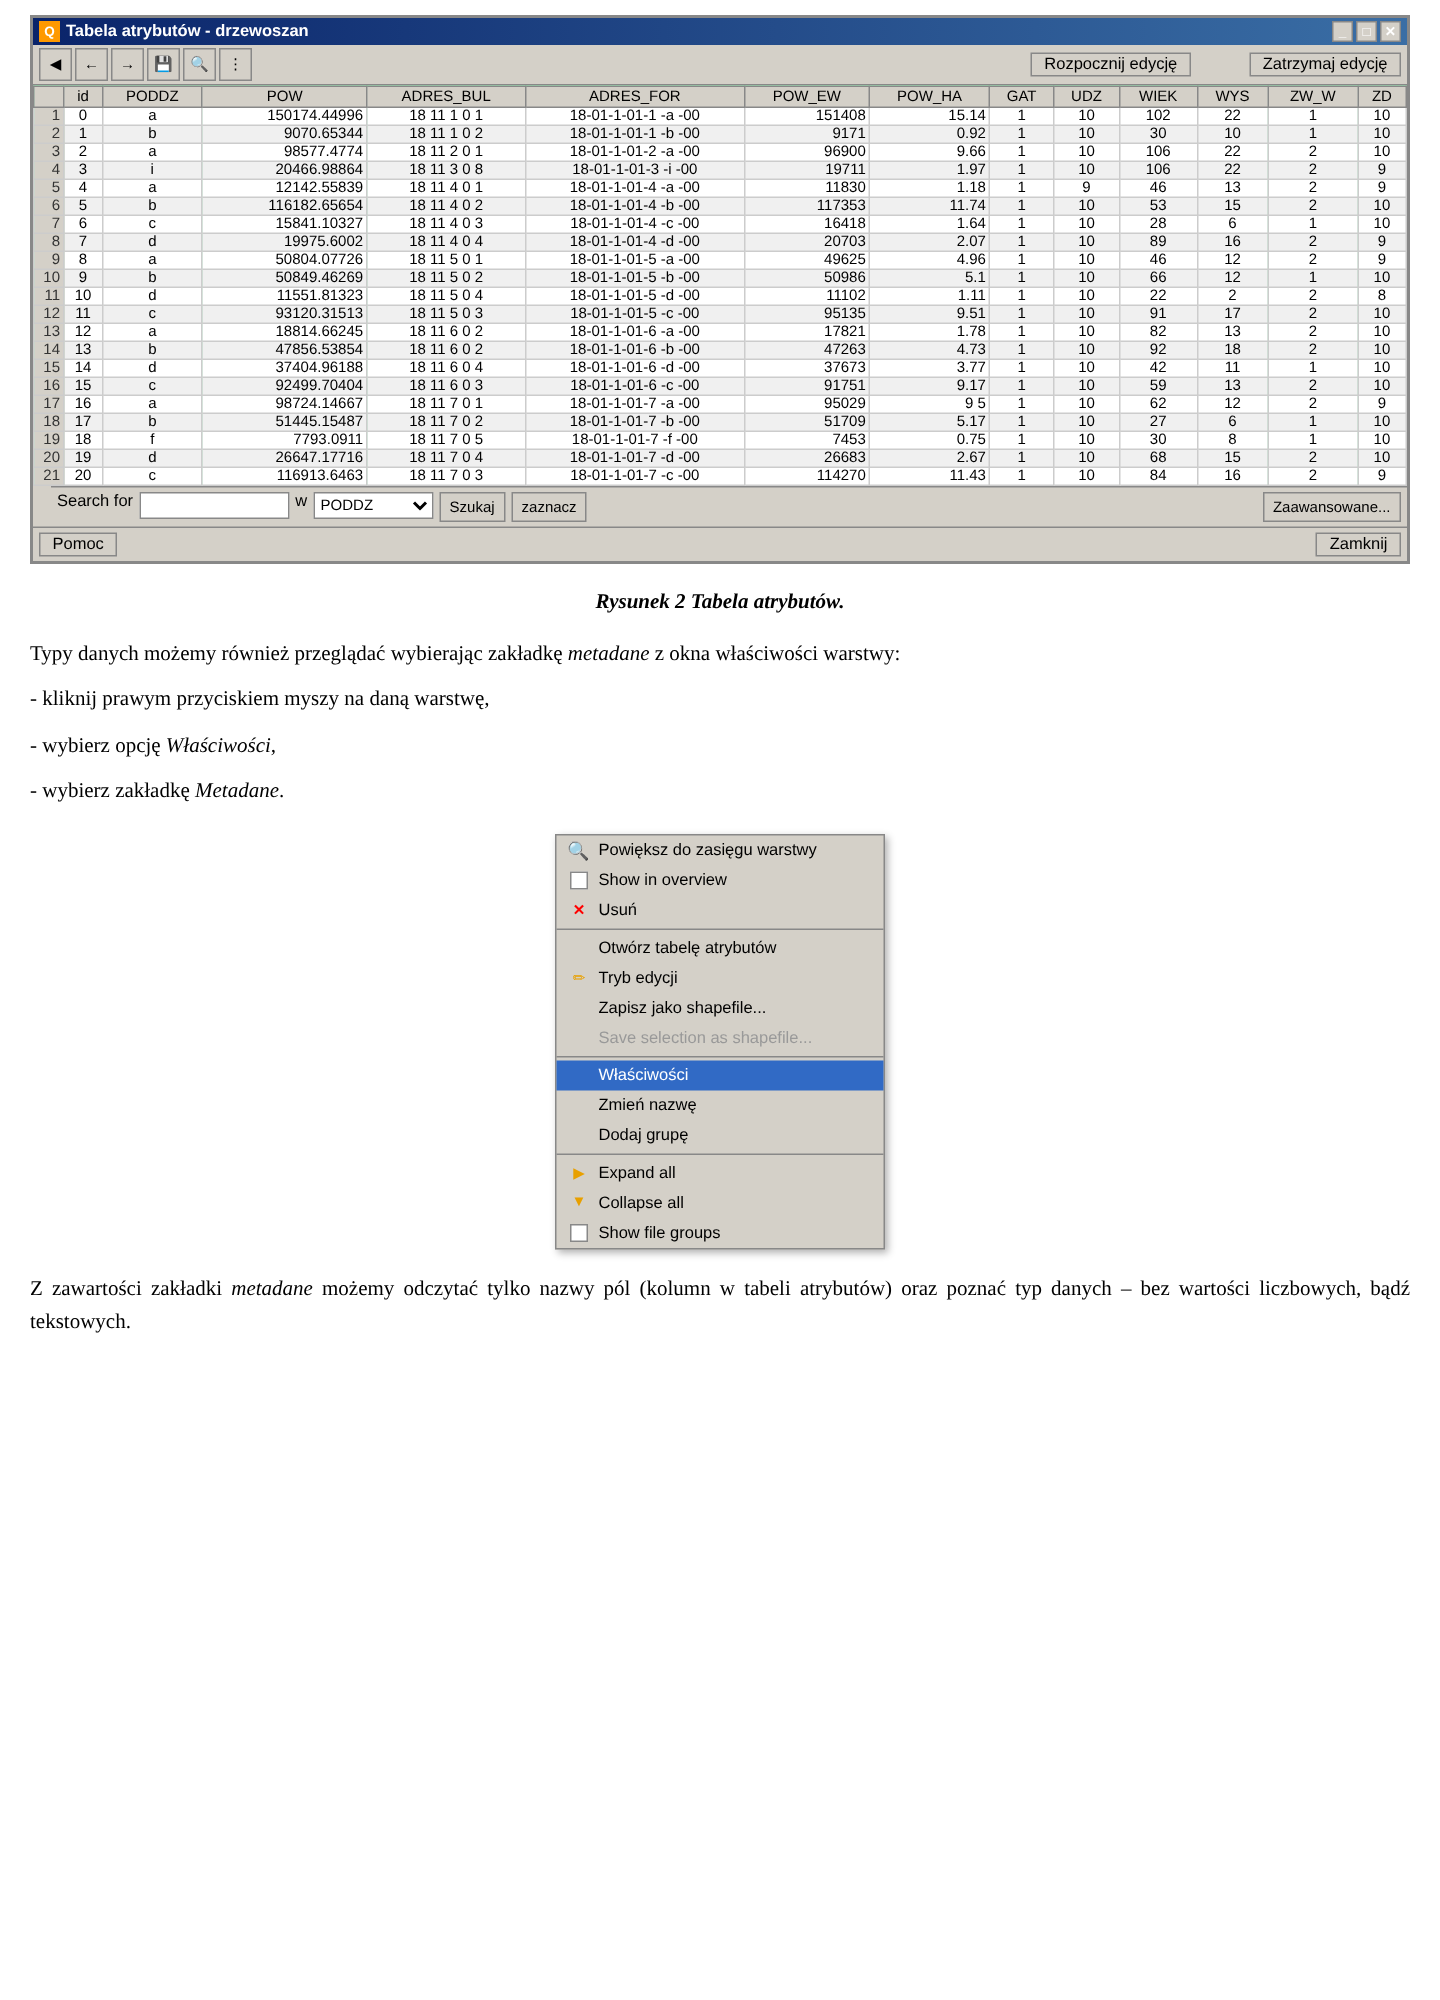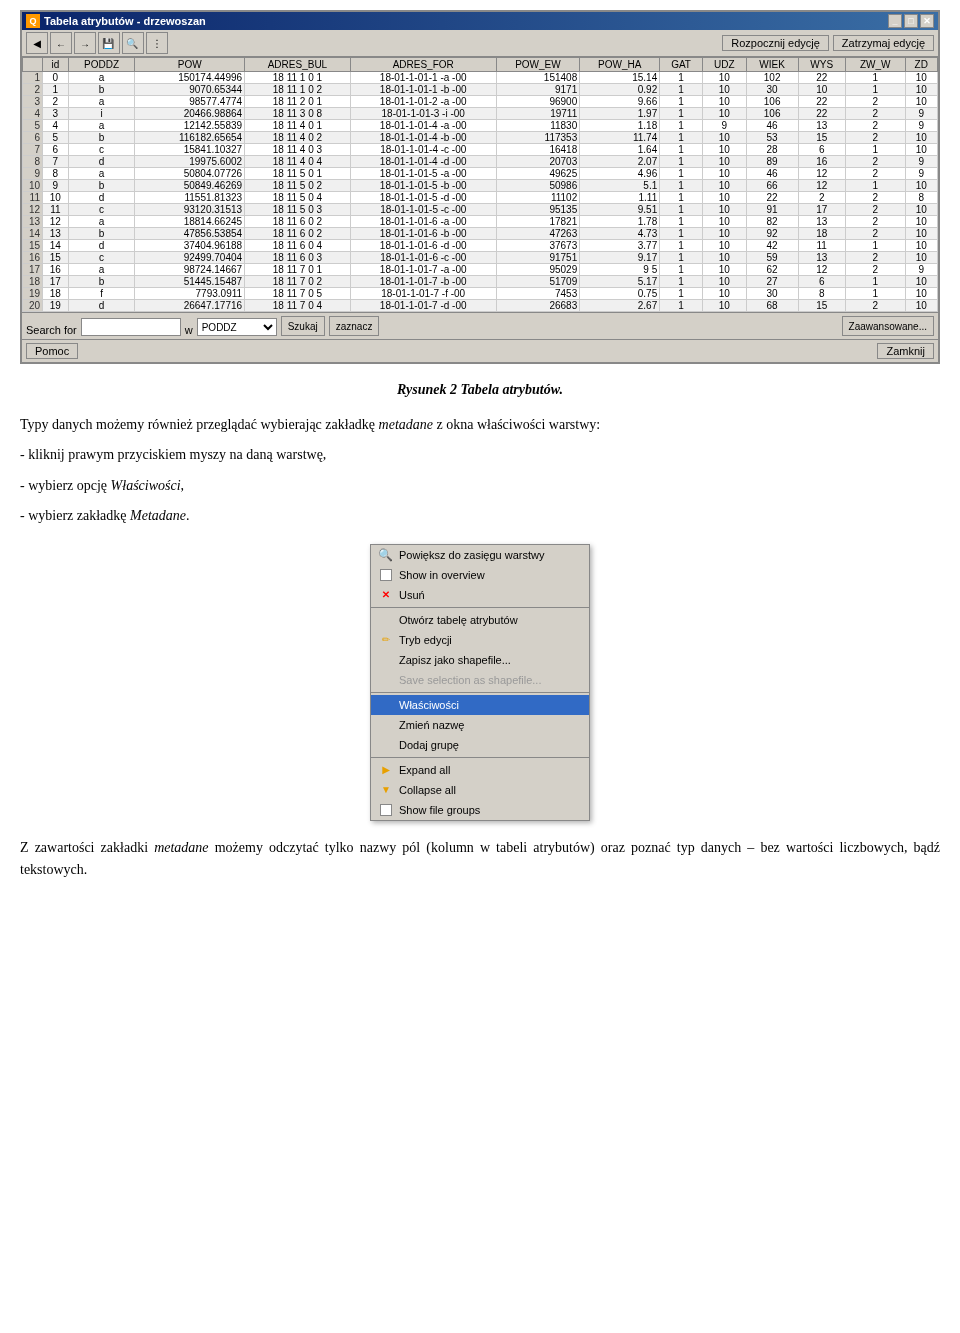--- a/index.html
+++ b/index.html
@@ -74,20 +74,21 @@
     .toolbar-right {
       margin-left: auto;
       display: flex; gap: 4px;
     }
     .toolbar-big-btn {
       padding: 1px 8px;
       background: #d4d0c8;
       border: 1px solid #888;
       font-size: 11px;
       cursor: pointer;
+      margin-left: 35px;
     }
 
     
     .data-table-container {
       overflow: hidden;
       background: #86efac;
     }
     .data-table {
       border-collapse: collapse;
       width: 100%;
@@ -119,24 +120,25 @@
       color: #333;
       width: 20px;
     }
 
     
     .window-searchbar {
       background: #d4d0c8;
       border-top: 1px solid #888;
       padding: 3px 4px;
       display: flex;
-      align-items: flex-end;
+      align-items: flex-start;
       gap: 4px;
       font-size: 11px;
       font-family: Arial, sans-serif;
+      margin-left: 12px;
     }
     .search-input {
       width: 100px;
       height: 18px;
       border: 1px solid #888;
       background: #fff;
       font-size: 10px;
       padding: 0 2px;
     }
     .search-dropdown {
@@ -610,20 +612,36 @@
             <td class="center">18-01-1-01-7 -d -00</td>
             <td>26683</td>
             <td>2.67</td>
             <td class="center">1</td>
             <td class="center">10</td>
             <td class="center">68</td>
             <td class="center">15</td>
             <td class="center">2</td>
             <td class="center">10</td>
           </tr>
+          <tr>
+            <td class="row-num">21</td>
+            <td class="center">20</td>
+            <td class="center">c</td>
+            <td>116913.6463</td>
+            <td class="center">18 11 7 0 3</td>
+            <td class="center">18-01-1-01-7 -c -00</td>
+            <td>114270</td>
+            <td>11.43</td>
+            <td class="center">1</td>
+            <td class="center">10</td>
+            <td class="center">84</td>
+            <td class="center">16</td>
+            <td class="center">2</td>
+            <td class="center">9</td>
+          </tr>
         </tbody>
     </table>
   </div>
   <div class="window-searchbar">
     <span>Search for</span>
     <input class="search-input" type="text" style="">
     <span>w</span>
     <select class="search-dropdown">
       <option>PODDZ</option>
     </select>

